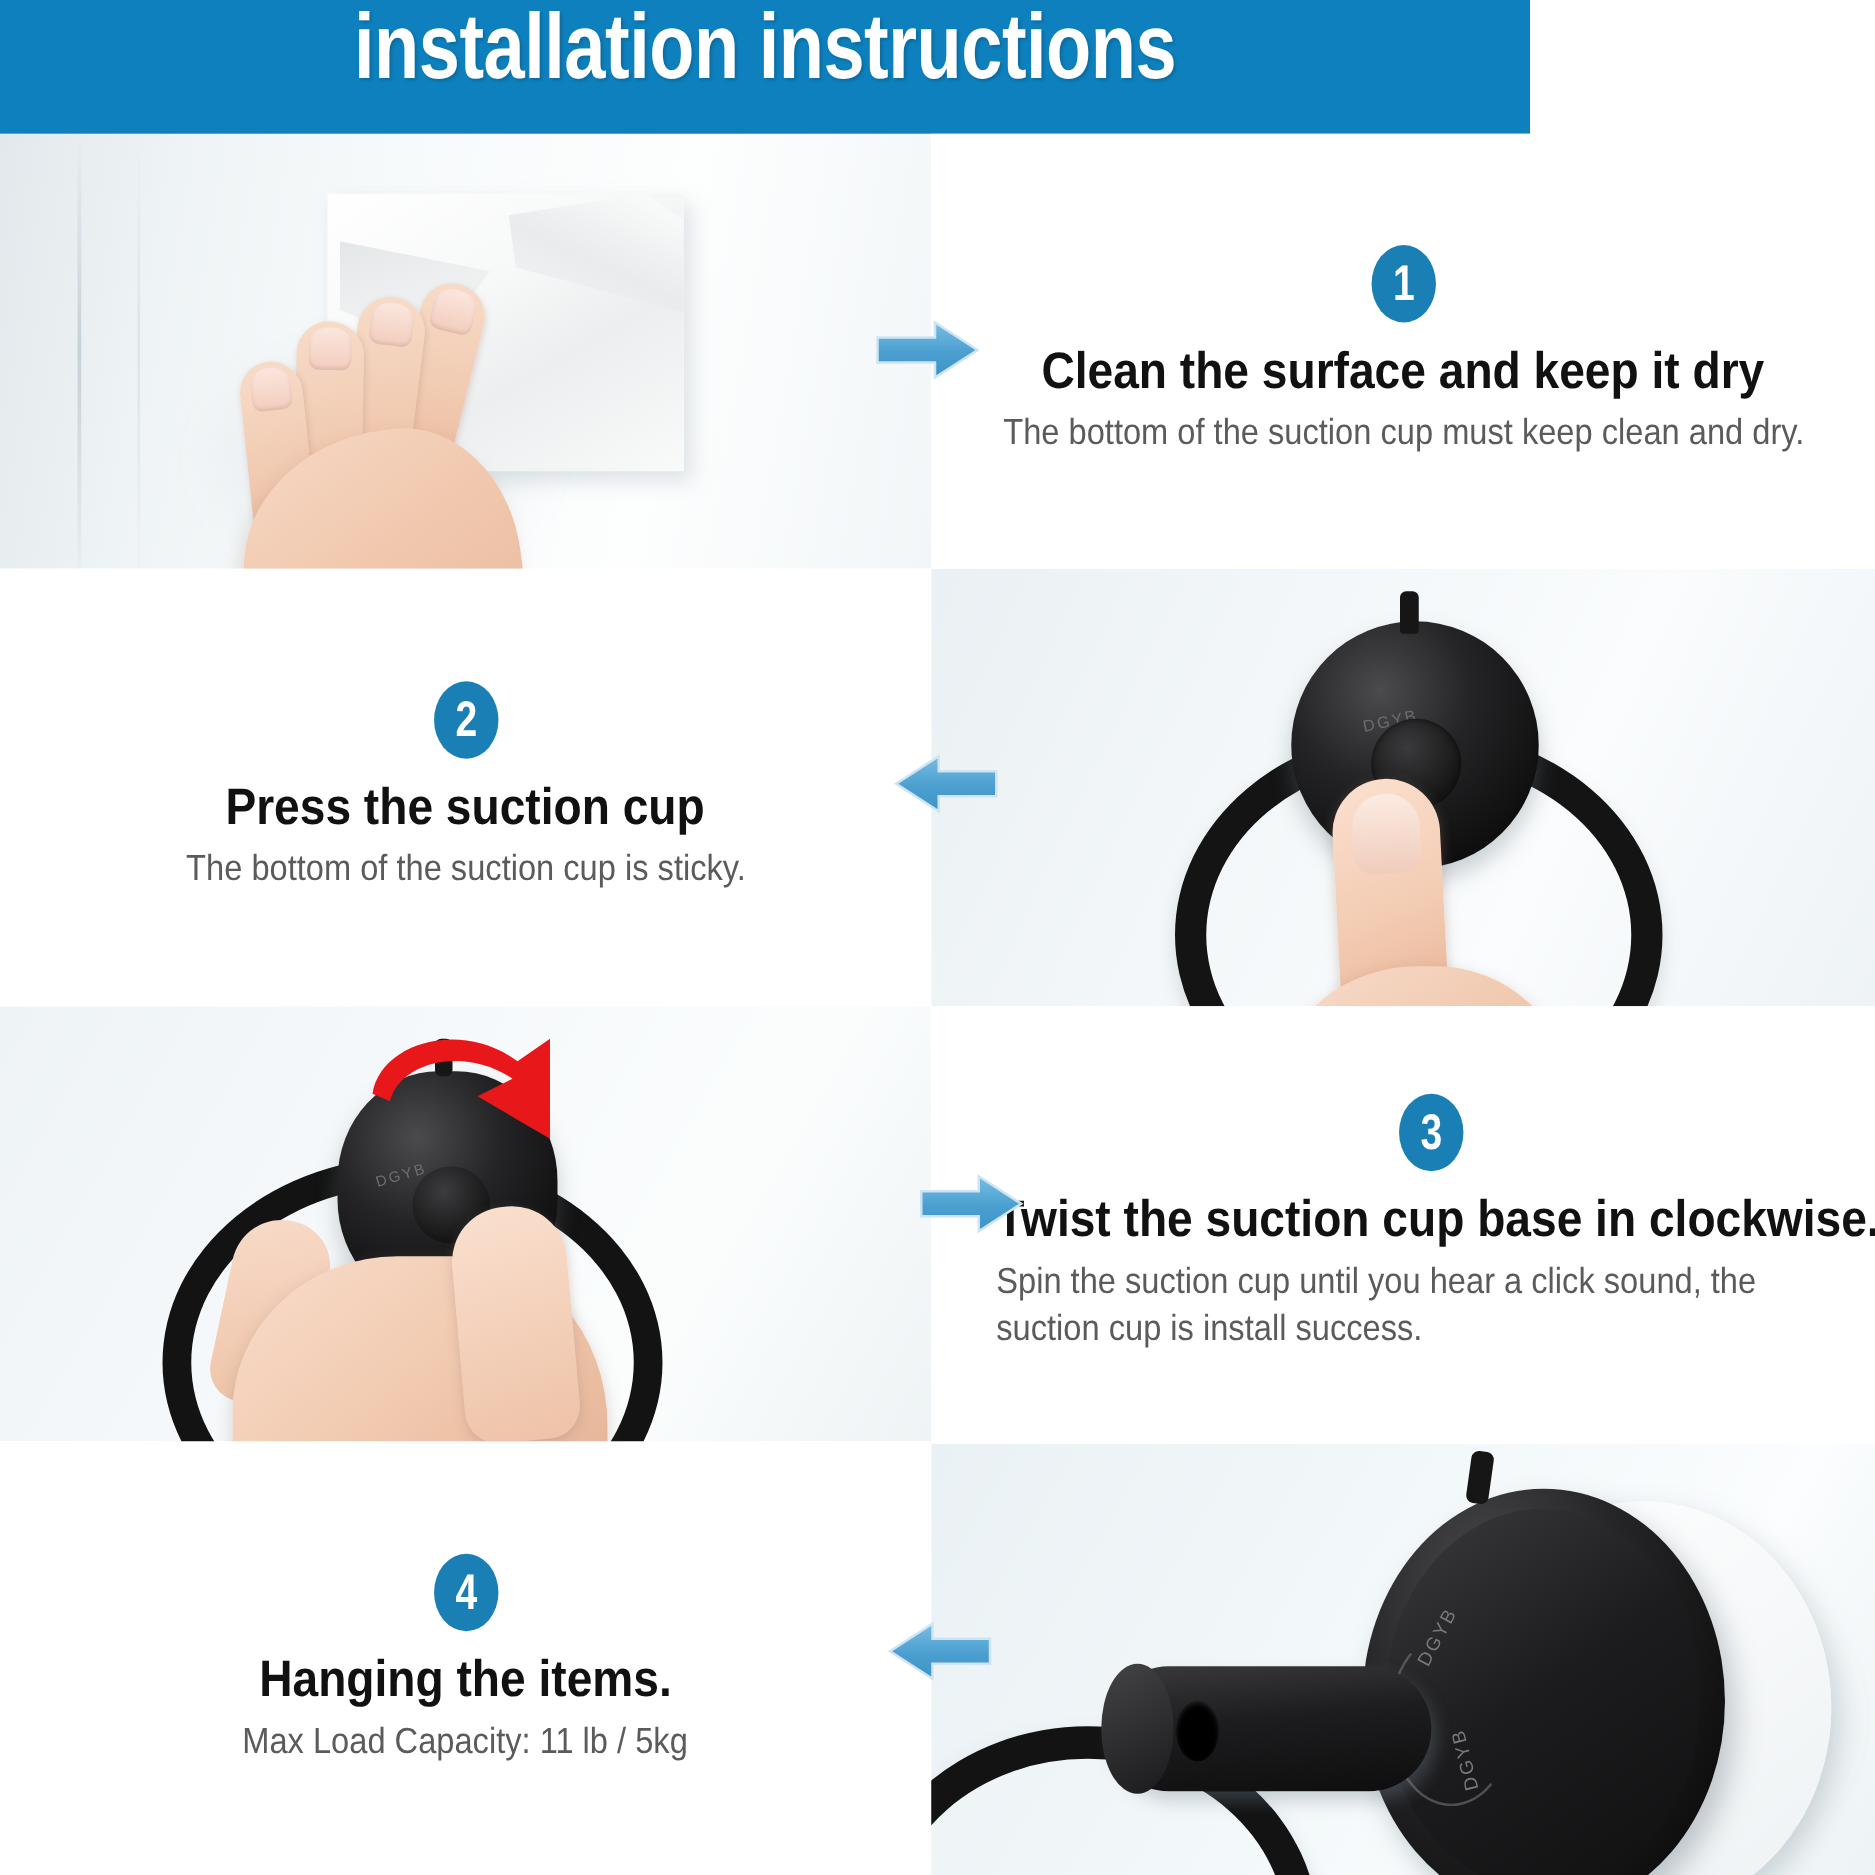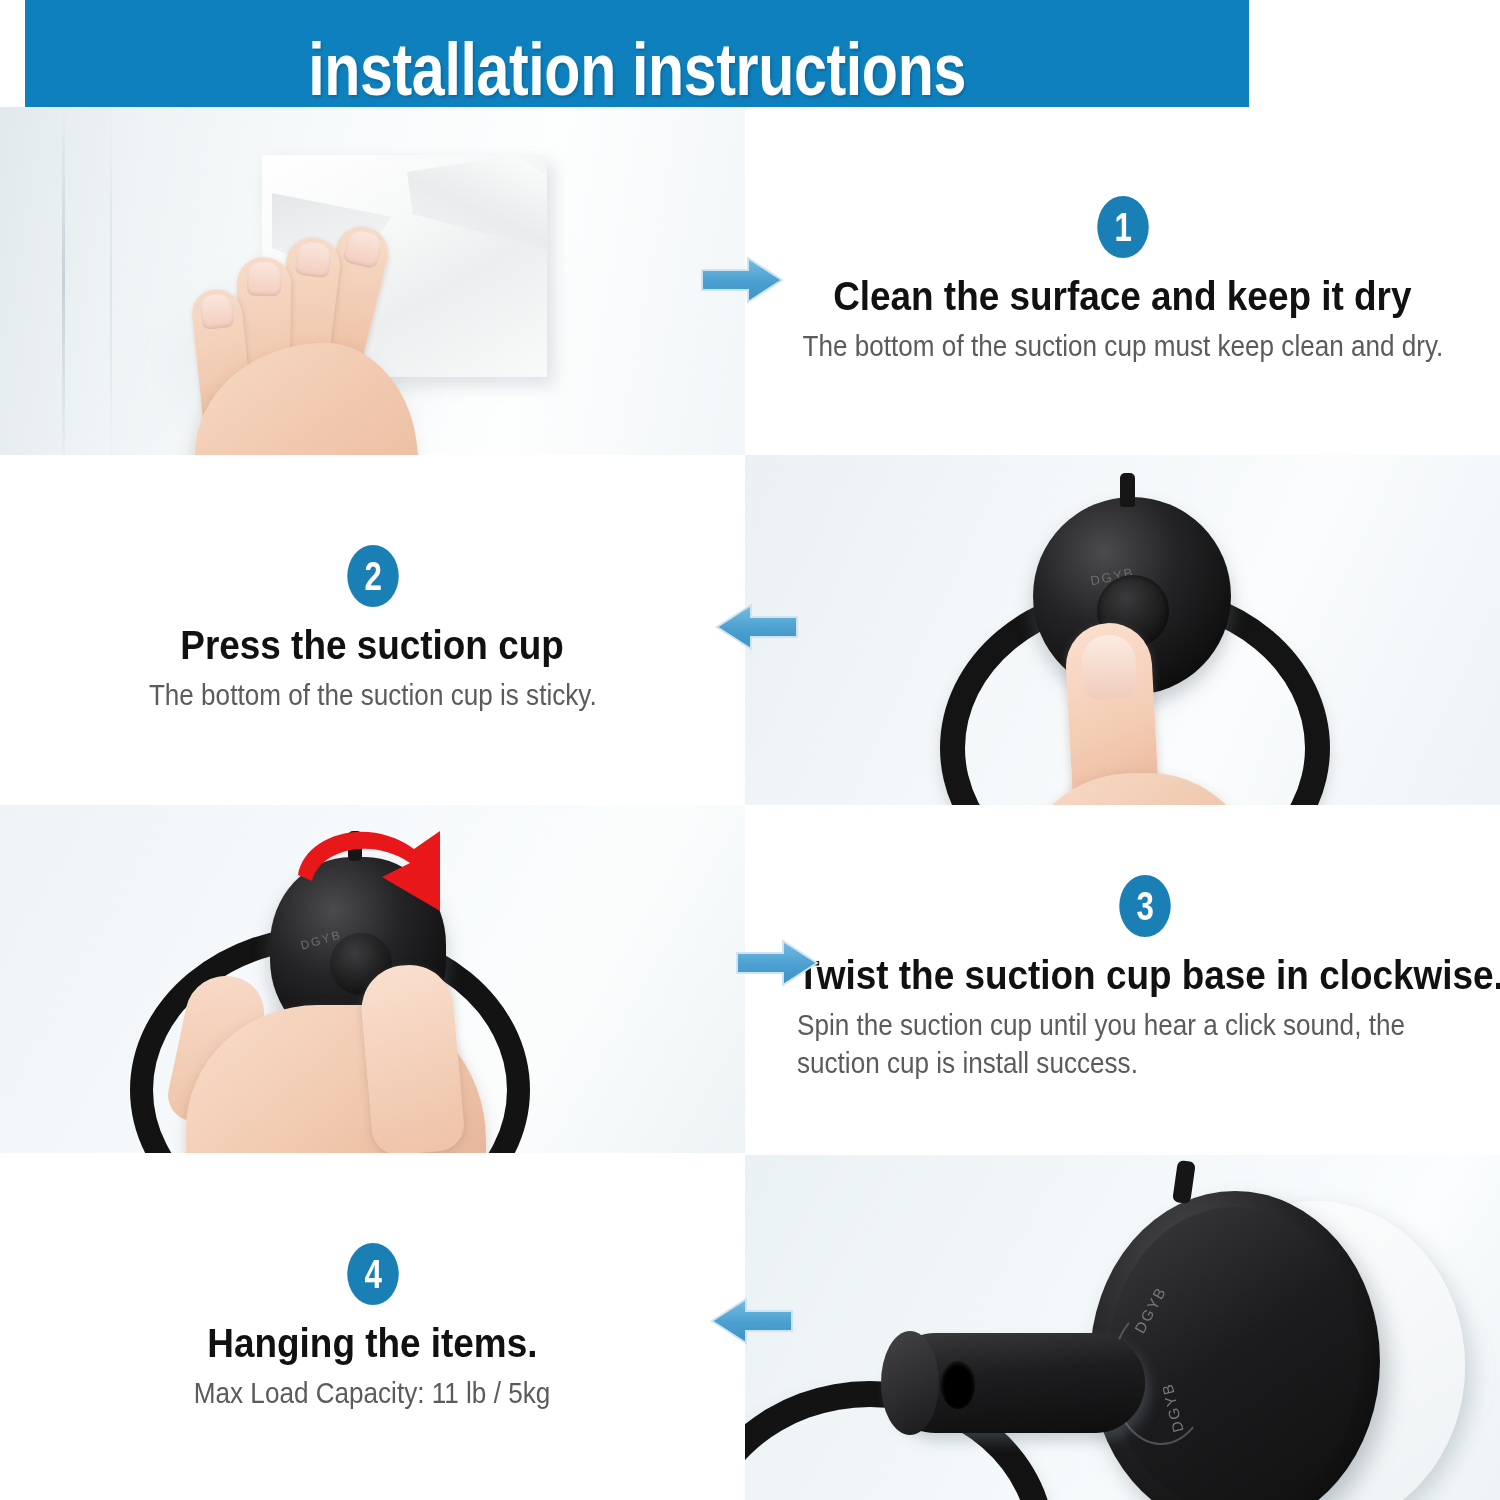--- a/index.html
+++ b/index.html
@@ -9,21 +9,21 @@
     font-family: "Liberation Sans", sans-serif;
     overflow: hidden;
   }
 
   .page { position: relative; width: 1500px; height: 1500px; background: #fff; }
 
   
   .header {
     position: absolute; left: 0; top: 0; width: 1224px; height: 107px;
     background: #0d80bd;
-    display: flex; align-items: flex-end; justify-content: center; margin-left: 25px;
+    display: flex; align-items: flex-start; justify-content: center;
   }
   .header-title {
     color: #ffffff;
     font-size: 74px;
     font-weight: 700;
     letter-spacing: -0.5px;
     transform: scaleX(0.80);
     transform-origin: center;
     white-space: nowrap;
     text-shadow: 2px 2px 3px rgba(0,0,0,0.18);

